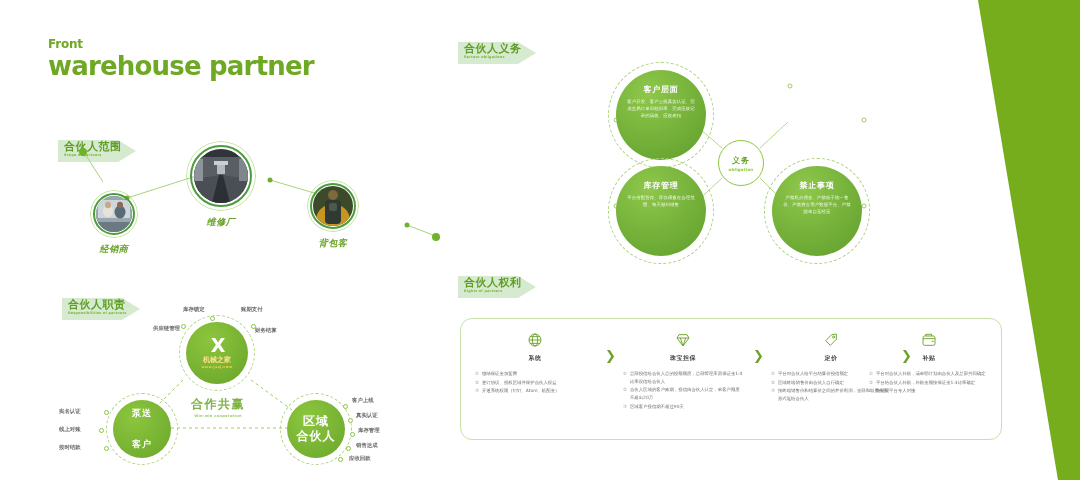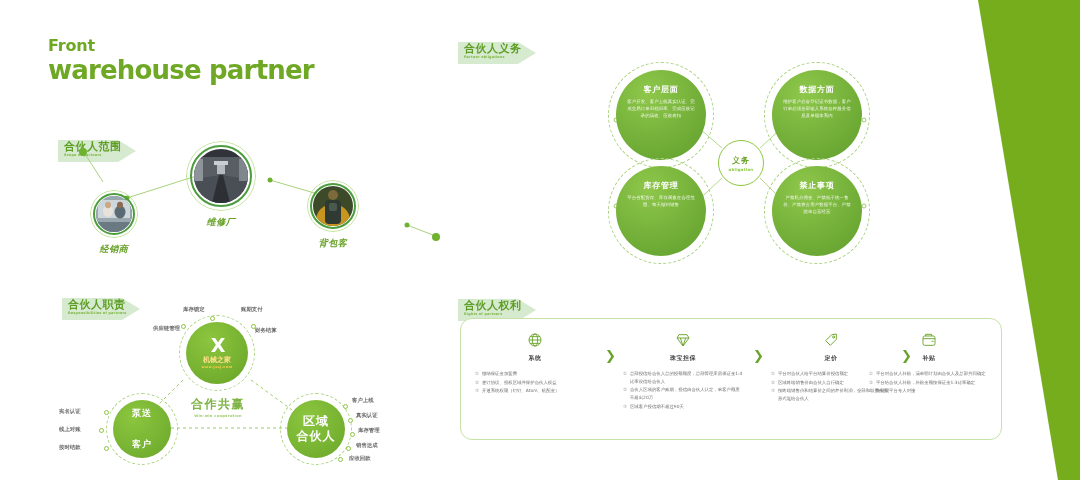--- a/index.html
+++ b/index.html
@@ -9,21 +9,21 @@
     font-family:"DejaVu Sans","Liberation Sans",sans-serif;
     overflow:hidden;position:relative;
   }
   .page{position:absolute;inset:0;}
 
   
   .wedge{position:absolute;top:0;right:0;width:140px;height:480px;}
 
   
   .title-block{position:absolute;left:48px;top:38px;}
-  .t-front{font-size:16px;font-weight:bold;color:#6fa824;letter-spacing:-0.2px;line-height:1.05;}
+  .t-front{font-size:12px;font-weight:bold;color:#6fa824;letter-spacing:-0.2px;line-height:1.05;}
   .t-main{font-size:26px;font-weight:bold;color:#6fa824;letter-spacing:-0.8px;line-height:1.15;margin-top:1px;}
   .t-cn{font-size:17px;font-weight:bold;color:#1c1c1c;margin-top:12px;letter-spacing:1px;}
 
   
   .sec{position:absolute;height:28px;}
   .sec .arrow{position:absolute;left:0;top:0;width:82px;height:26px;}
   .sec .lbl-cn{position:absolute;left:6px;top:1px;font-size:11px;font-weight:bold;color:#5f9e24;letter-spacing:.5px;white-space:nowrap;}
   .sec .lbl-en{position:absolute;left:6px;top:15px;font-size:3.4px;font-weight:bold;color:#7bb33a;letter-spacing:.2px;white-space:nowrap;}
 
   
@@ -264,27 +264,20 @@
     </svg>
 
     <div class="ob-circle" style="left:16px;top:10px;width:90px;height:90px;">
       <div class="ob-dash"></div>
       <div class="ob-body">
         <div class="ob-h">客户层面</div>
         <div class="ob-t">客户开发、客户上线真实认证、完成交易订单归档归率、完成应收记录的清收、应收表扣</div>
       </div>
     </div>
 
-    <div class="ob-circle" style="left:172px;top:10px;width:90px;height:90px;">
-      <div class="ob-dash"></div>
-      <div class="ob-body">
-        <div class="ob-h">数据方面</div>
-        <div class="ob-t">维护客户必备登记证书数据，客户订单必须全部输入系统各种服务信息及单据体系内</div>
-      </div>
-    </div>
 
     <div class="ob-circle" style="left:16px;top:106px;width:90px;height:90px;">
       <div class="ob-dash"></div>
       <div class="ob-body">
         <div class="ob-h">库存管理</div>
         <div class="ob-t">平台省配货存、库存调拨在合理范围、每天做到销售</div>
       </div>
     </div>
 
     <div class="ob-circle" style="left:172px;top:106px;width:90px;height:90px;">
@@ -294,21 +287,21 @@
         <div class="ob-t">严禁私分佣金、严禁低于统一售价、严禁挤占用户数据平台、严禁跳单自营经营</div>
       </div>
     </div>
 
     <div class="ob-center" style="left:118px;top:80px;width:44px;height:44px;">
       <div class="c1">义务</div>
       <div class="c2">obligation</div>
     </div>
   </div>
 
-  <div class="sec" style="left:458px;top:297px;width:130px;text-align:right;">
+  <div class="sec" style="left:458px;top:274px;width:130px;text-align:right;">
     <svg class="arrow" viewBox="0 0 82 26">
       <polygon points="0,2 60,2 78,13 60,24 0,24" fill="#d6ead0"></polygon>
     </svg>
     <div class="lbl-cn">合伙人权利</div>
     <div class="lbl-en">Rights of partners</div>
   </div>
 
   <div class="rights">
 
     <div class="rcol" style="left:14px;">

